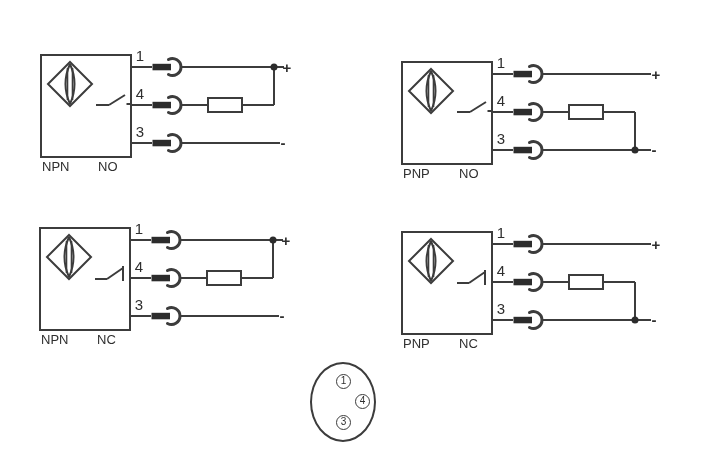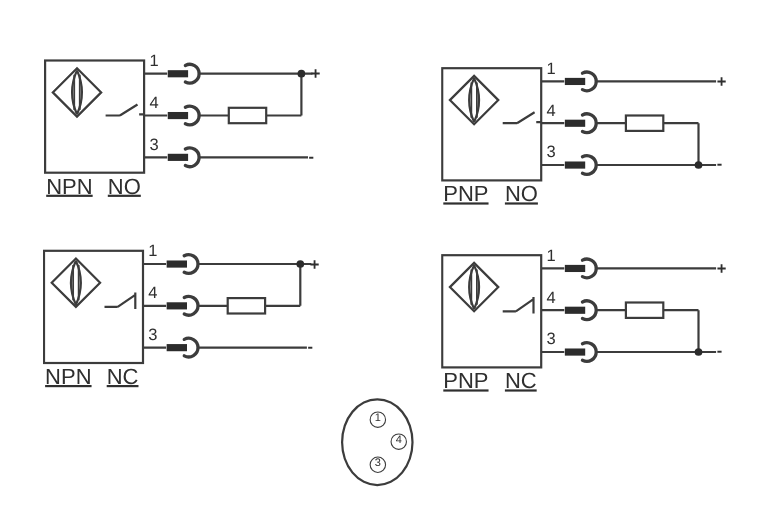--- a/index.html
+++ b/index.html
@@ -2,21 +2,21 @@
 <html><head>
 <meta charset="utf-8">
 <style>
   html,body{margin:0;padding:0;background:#fff;}
   .stage{position:relative;width:712px;height:461px;background:#ffffff;overflow:hidden;
          font-family:"Liberation Sans",sans-serif;color:#2f2f2f;}
   .diagram{position:absolute;width:300px;height:160px;}
   .diagram svg{position:absolute;left:0;top:0;}
   .pin-label{position:absolute;width:18px;text-align:center;font-size:15px;color:#2f2f2f;}
   .sign{position:absolute;width:18px;text-align:center;font-size:15px;font-weight:bold;color:#2f2f2f;}
-  .type-label{position:absolute;top:122px;font-size:20px;color:#2f2f2f;text-decoration:underline;}
+  .type-label{position:absolute;top:122px;font-size:13px;color:#2f2f2f;}
   .connector{position:absolute;left:306px;top:358px;width:90px;height:90px;}
   .connector-face{position:absolute;left:4px;top:4px;width:62px;height:76px;
                   border:2px solid #3c3c3c;border-radius:50%;}
   .pin-circle{position:absolute;width:15px;height:15px;box-sizing:border-box;
               border:1.6px solid #3c3c3c;border-radius:50%;font-size:10px;line-height:12px;
               text-align:center;color:#2f2f2f;}
 </style>
 </head>
 <body>
 

